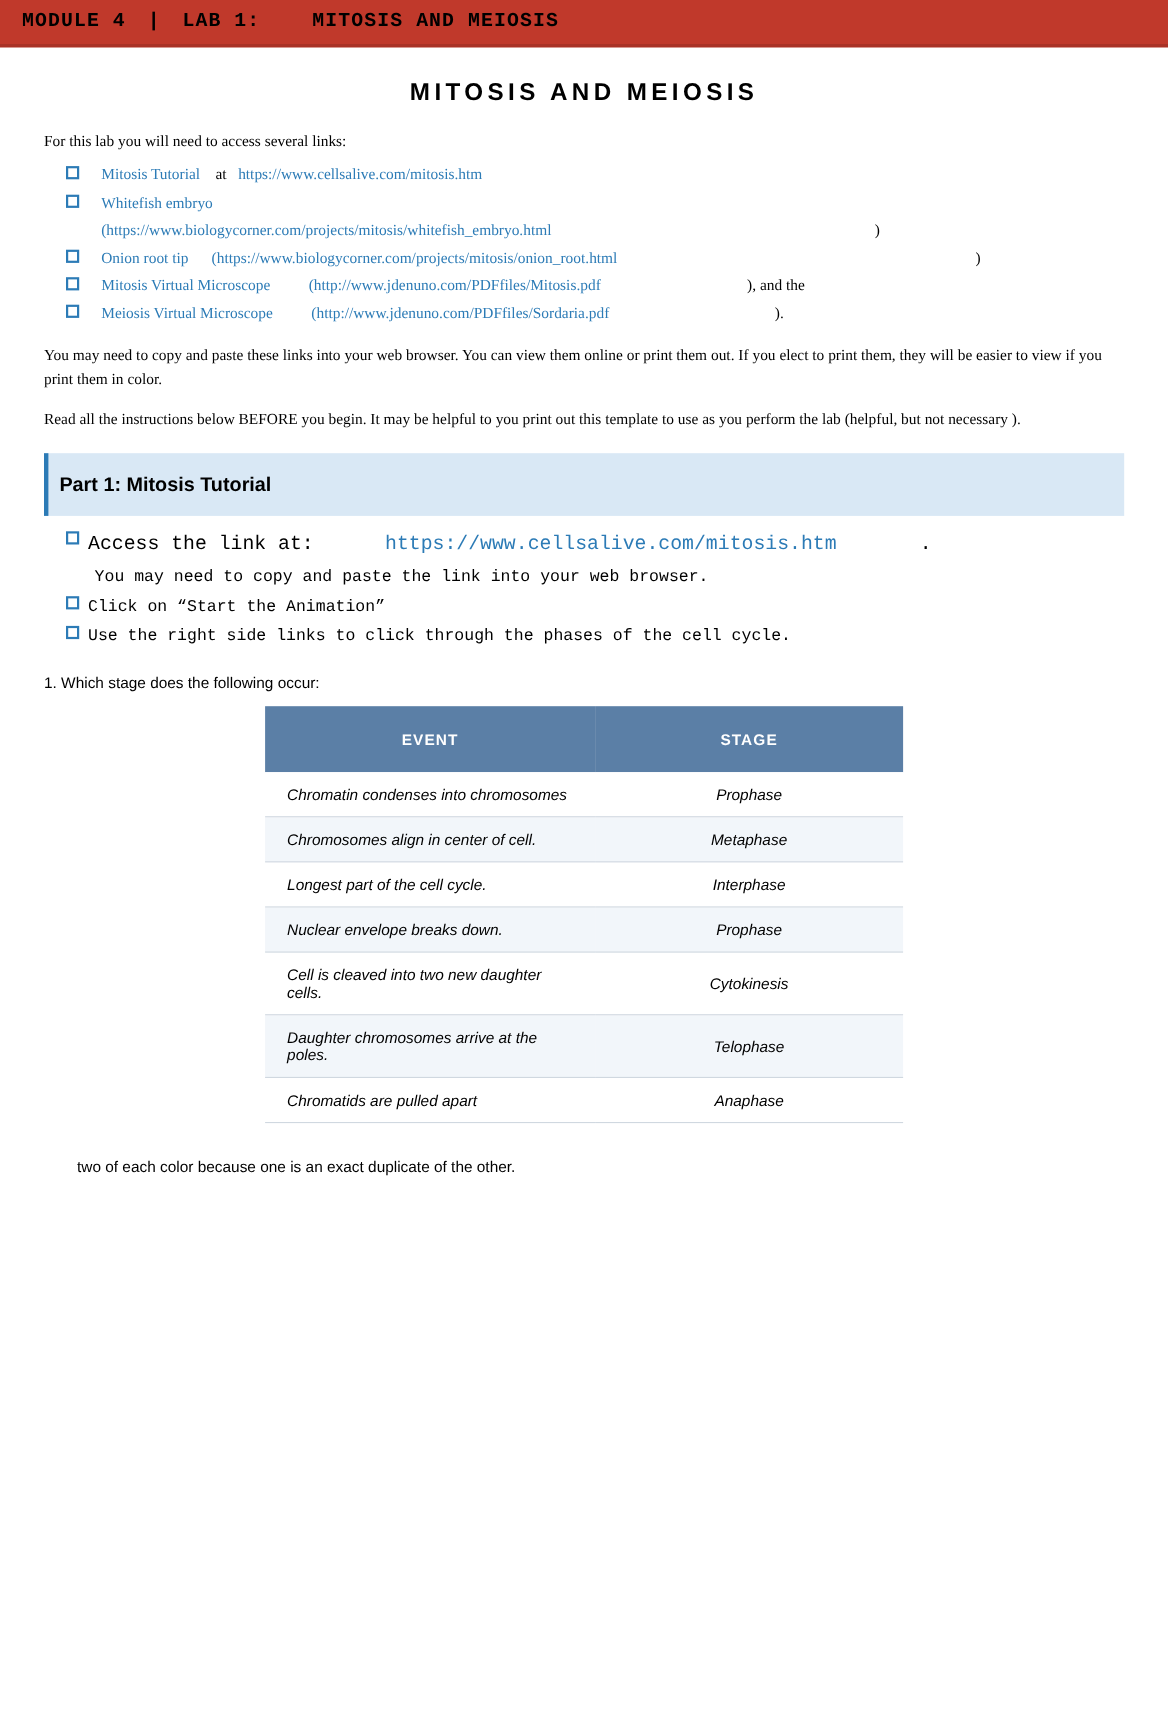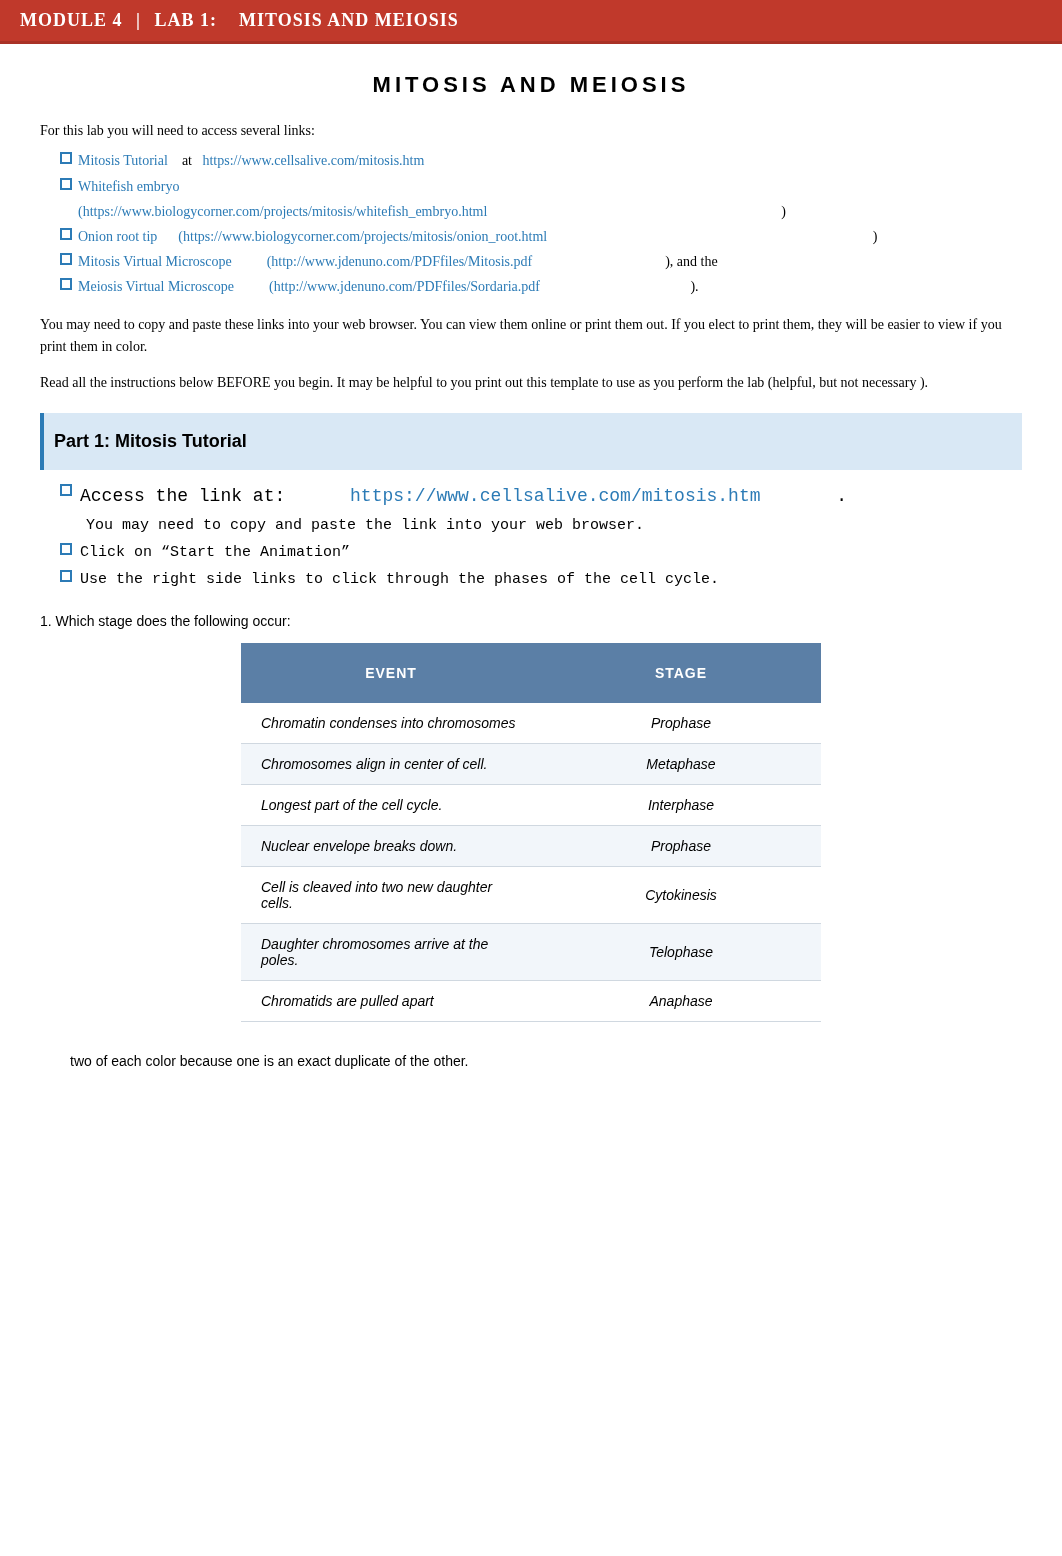--- a/index.html
+++ b/index.html
@@ -8,22 +8,22 @@
       background: #fff;
       color: #000;
       width: 1062px;
       min-height: 1556px;
       padding: 0;
     }
 
     
     .header-bar {
       background: #c0392b;
-      color: #ffffff;
-      font-family: Liberation Serif, serif;
+      color: #000000;
+      font-family: Liberation Mono, monospace;
       font-size: 18px;
       font-weight: bold;
       padding: 10px 20px;
       letter-spacing: 1px;
       border-bottom: 3px solid #a93226;
     }
     .header-bar .pipe {
       margin: 0 8px;
     }
 
@@ -52,21 +52,21 @@
     .links-list {
       list-style: none;
       margin: 0 0 10px 20px;
       padding: 0;
     }
     .links-list li {
       font-size: 14px;
       line-height: 1.8;
       display: flex;
       align-items: flex-start;
-      gap: 6px;
+      gap: 20px;
     }
     .bullet-icon {
       display: inline-block;
       width: 12px;
       height: 12px;
       border: 2px solid #2c7bb6;
       margin-top: 4px;
       flex-shrink: 0;
     }
     .link-blue {

